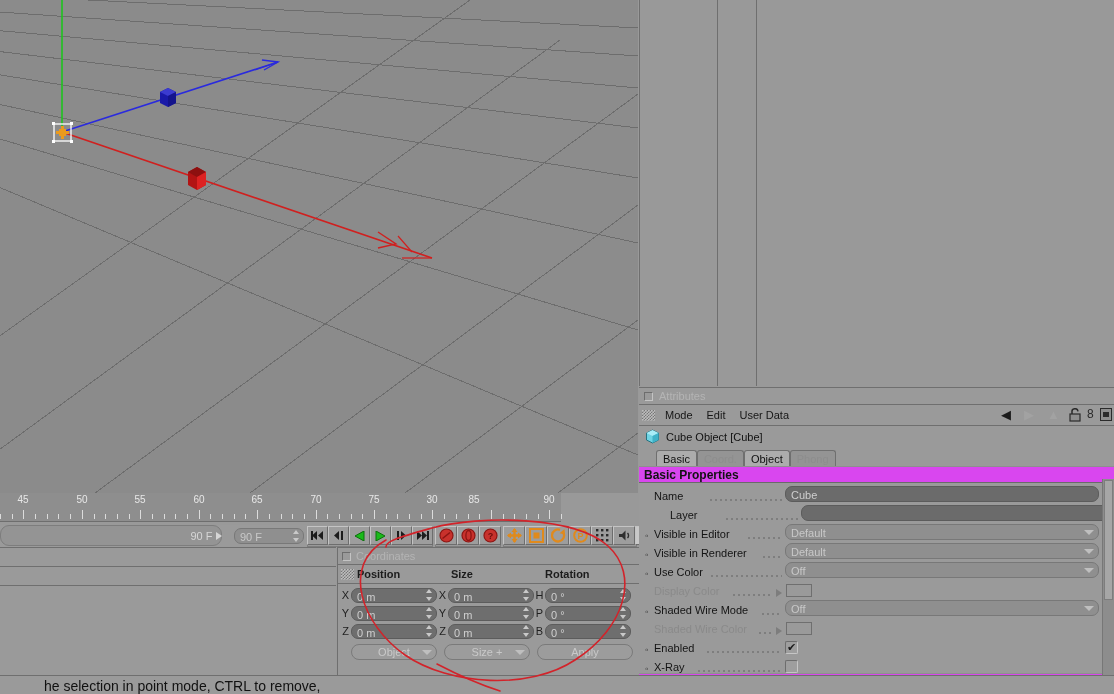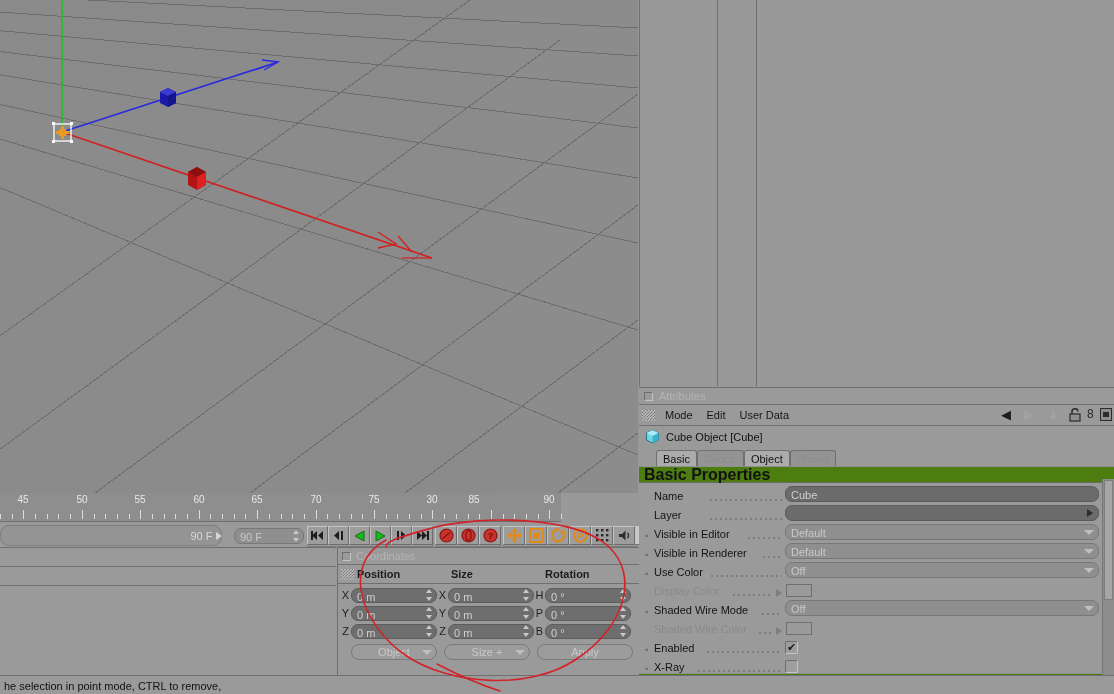--- a/index.html
+++ b/index.html
@@ -84,21 +84,21 @@
   #attr-menu{height:20px;display:flex;align-items:center;gap:0;
          border-bottom:1px solid #6f6f6f;position:relative;}
   #attr-menu .mi{padding:0 7px;font-size:11px;color:#161616;}
   #obj-line{height:22px;display:flex;align-items:center;gap:6px;padding-left:6px;}
   #tabs{height:18px;display:flex;align-items:flex-end;padding-left:17px;}
   .tab{height:16px;padding:0 6px;font-size:11px;display:flex;align-items:center;
        border:1px solid #6f6f6f;border-bottom:none;border-radius:3px 3px 0 0;
        box-sizing:border-box;}
   .tab.on{background:#acacac;color:#101010;}
   .tab.off{background:#949494;color:#8d8d8d;}
-  .sect{height:15px;background:#4d7c0f;color:#121212;font-weight:bold;font-size:16px;
+  .sect{height:15px;background:#d946ef;color:#121212;font-weight:bold;font-size:12px;
         display:flex;align-items:center;padding-left:5px;
         border-top:1px solid #8f8f8f;border-bottom:1px solid #6a6a6a;}
   .prow{height:19px;display:flex;align-items:flex-end;padding-left:6px;}
   .bullet{width:9px;font-size:10px;color:#2a2a2a;line-height:9px;}
   .plabel{font-size:11px;color:#141414;white-space:nowrap;}
   .plabel.dim{color:#8a8a8a;}
   .dots{flex:0 0 auto;height:9px;margin:0 3px 0 4px;
         background-image:repeating-linear-gradient(to right,#7e7e7e 0 2px,transparent 2px 5px);
         background-position:0 6px;background-repeat:repeat-x;background-size:5px 2px;}
   .cbx{width:13px;height:13px;background:#9e9e9e;border:1px solid;
@@ -112,21 +112,21 @@
 
   
   #attr-scroll{position:absolute;right:0;top:91px;width:11px;bottom:0;background:#8d8d8d;
                border-left:1px solid #777;}
   #attr-thumb{position:absolute;left:1px;top:1px;width:9px;height:120px;background:#a6a6a6;
               border:1px solid #7d7d7d;box-sizing:border-box;}
 
   
   #status{left:0;top:675px;width:1114px;height:19px;background:#9a9a9a;
           border-top:1px solid #6f6f6f;display:flex;align-items:center;}
-  #status-text{font-size:11px;color:#111;padding-left:4px;white-space:nowrap;}
+  #status-text{font-size:14px;color:#111;padding-left:4px;white-space:nowrap;margin-left:40px;}
 
   
   #annot{left:0;top:0;width:1114px;height:694px;pointer-events:none;}
 </style>
 </head>
 <body>
 
 <div id="viewport" class="abs">
   <svg id="vp-svg" width="638" height="493" viewBox="0 0 638 493">
     <rect x="0" y="0" width="638" height="493" fill="#8b8b8b"></rect>
@@ -542,21 +542,21 @@
       <span class="bullet"></span>
       <span class="plabel" style="width:52px;">Name</span>
       <span class="dots" style="width:72px;"></span>
       <span class="fld dark" style="width:314px;height:16px;">
         <span>Cube</span>
       </span>
     </div>
 
     <div class="prow">
       <span class="bullet"></span>
-      <span class="plabel" style="width:52px;">Layer</span>
+      <span class="plabel" style="width:52px;margin-left:16px;">Layer</span>
       <span class="dots" style="width:72px;"></span>
       <span class="fld dark" style="width:314px;height:16px;display:flex;align-items:center;">
         <span style="flex:1"></span>
         <span class="tri-r"></span>
       </span>
     </div>
 
     <div class="prow">
       <span class="bullet">◦</span>
       <span class="plabel" style="width:90px;margin-top:32px;">Visible in Editor</span>

